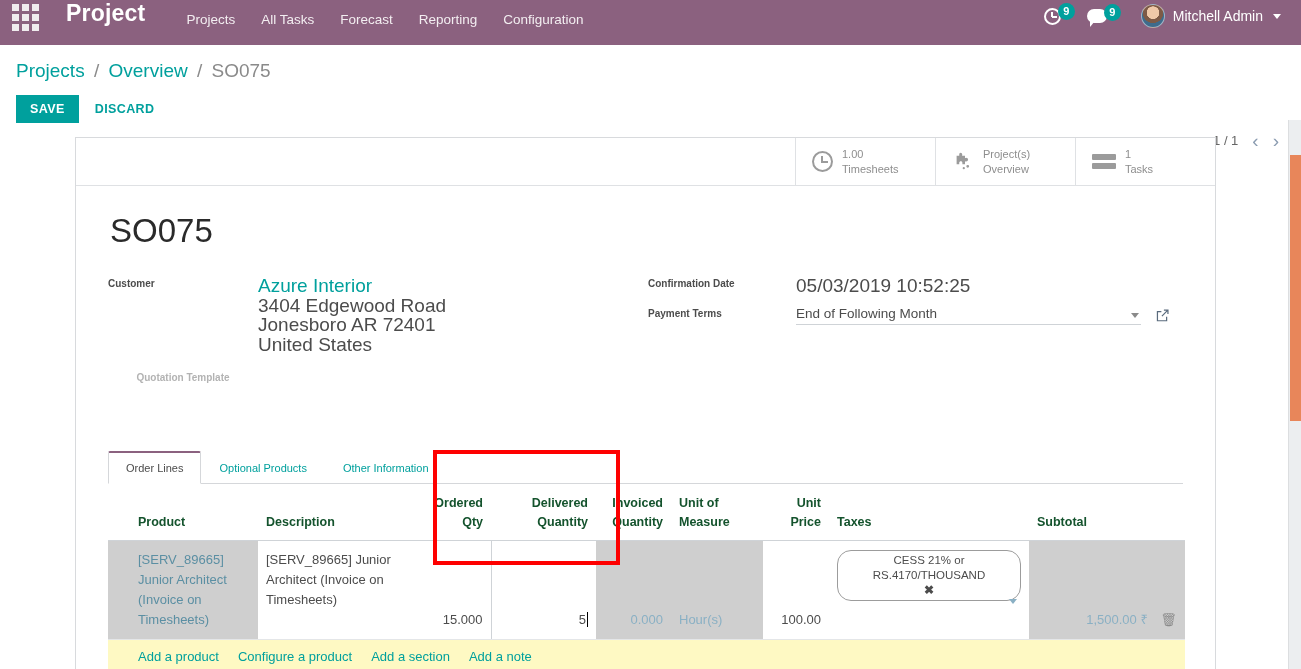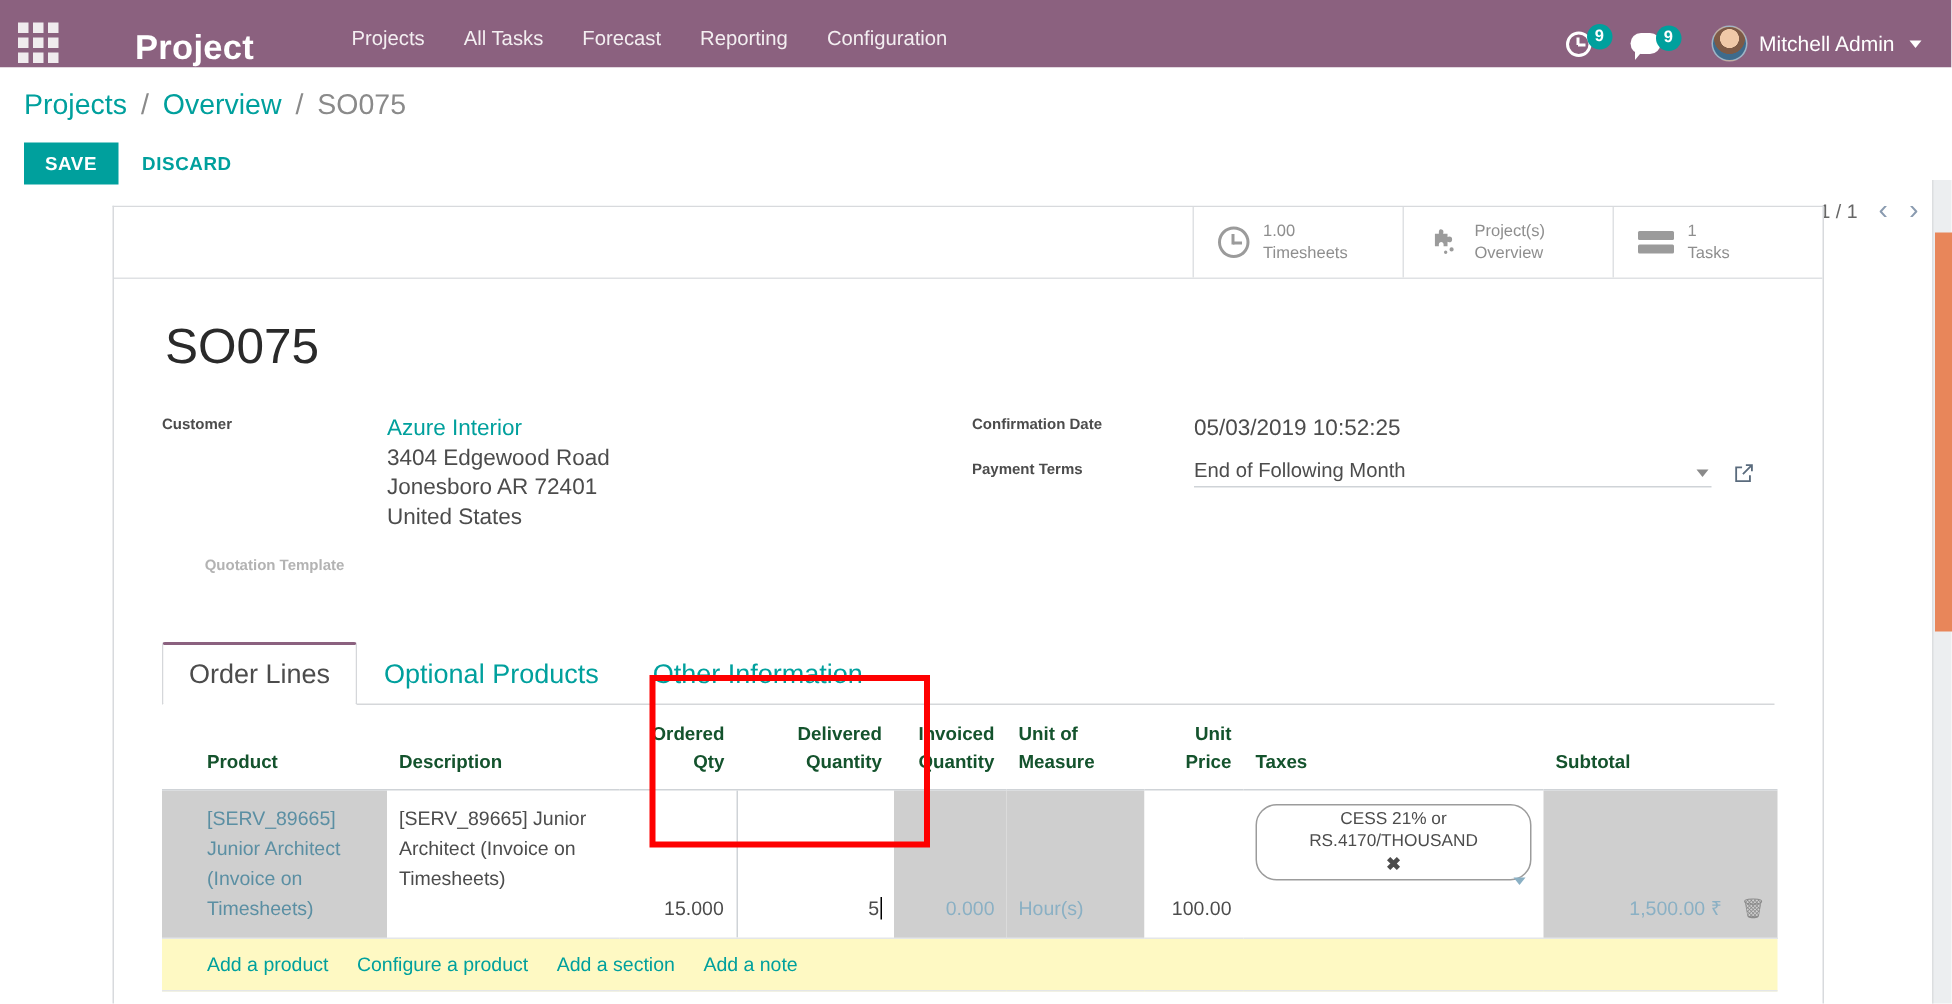--- a/index.html
+++ b/index.html
@@ -9,25 +9,24 @@
     background: #ffffff;
     overflow: hidden;
     color: #4c4c4c;
   }
 
   
   .navbar {
     height: 45px;
     background: #8b617f;
     display: flex;
-    align-items: flex-end;
+    align-items: flex-start;
     padding: 0 14px 0 8px;
     color: #ffffff;
     position: relative;
-    gap: 24px;
   }
   .apps-grid {
     width: 34px; height: 34px;
     display: grid;
     grid-template-columns: repeat(3, 7px);
     grid-template-rows: repeat(3, 7px);
     gap: 3px;
     justify-content: center;
     align-content: center;
     cursor: pointer;
@@ -144,42 +143,43 @@
 
   .form-cols { display: flex; }
   .col-l { width: 540px; }
   .col-r { flex: 1; padding-left: 0; }
   .frow { display: flex; margin-bottom: 7px; }
   .flabel {
     width: 150px; font-size: 10px; font-weight: bold; color: #4c4c4c;
     padding-top: 2px; flex: none;
   }
   .flabel.muted { color: #b3b3b3; text-align: center; }
-  .fval { font-size: 15px; color: #4c4c4c; line-height: 19.5px; }
+  .fval { font-size: 19px; color: #4c4c4c; line-height: 19.5px; }
   .flink { color: #00a09d; cursor: pointer; }
   .col-r .flabel { width: 148px; }
   .field-line {
     border-bottom: 1px solid #cfd3d7;
     width: 345px; position: relative; padding-bottom: 3px;
     display: flex; align-items: center;
   }
   .field-line input {
     border: none; outline: none; width: 100%;
     font-family: inherit; font-size: 13.5px; color: #4c4c4c; background: transparent;
   }
   .dd-caret { width:0;height:0;border-left:4px solid transparent;border-right:4px solid transparent;border-top:5px solid #8a8a8a; position:absolute; right:2px; top:7px;}
   .ext-link { margin-left: 14px; color: #5a6b7d; cursor: pointer; display:inline-flex;}
 
   
   .notebook { margin-top: 38px; padding: 0 32px; }
   .tabs { display: flex; border-bottom: 1px solid #d5d7da; }
   .tab {
-    padding: 9px 17px; font-size: 18px; color: #00a09d; cursor: pointer;
+    padding: 9px 17px; font-size: 11px; color: #00a09d; cursor: pointer;
     border: 1px solid transparent; margin-bottom: -1px; background: transparent;
     font-family: inherit;
+    margin-top: 23px;
   }
   .tab.active {
     color: #4c4c4c; background: #fff;
     border-color: #d5d7da #d5d7da #fff #d5d7da;
     border-top: 2px solid #8b617f;
     border-radius: 2px 2px 0 0;
   }
 
   
   .lines { width: 100%; border-collapse: collapse; table-layout: fixed; margin-top: 0; }

